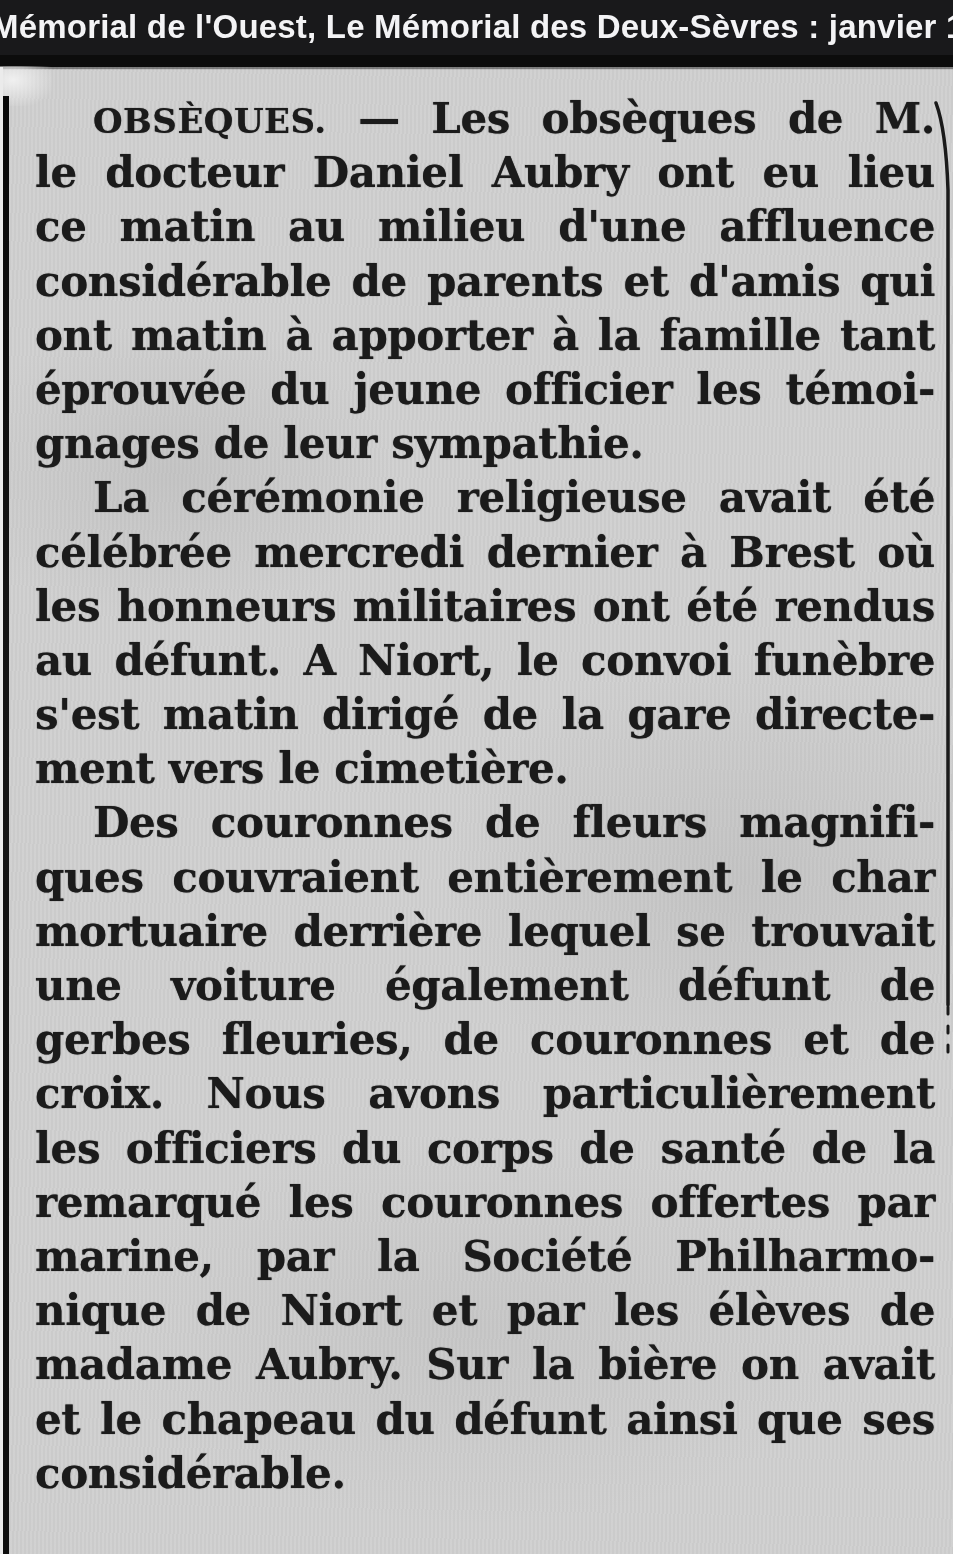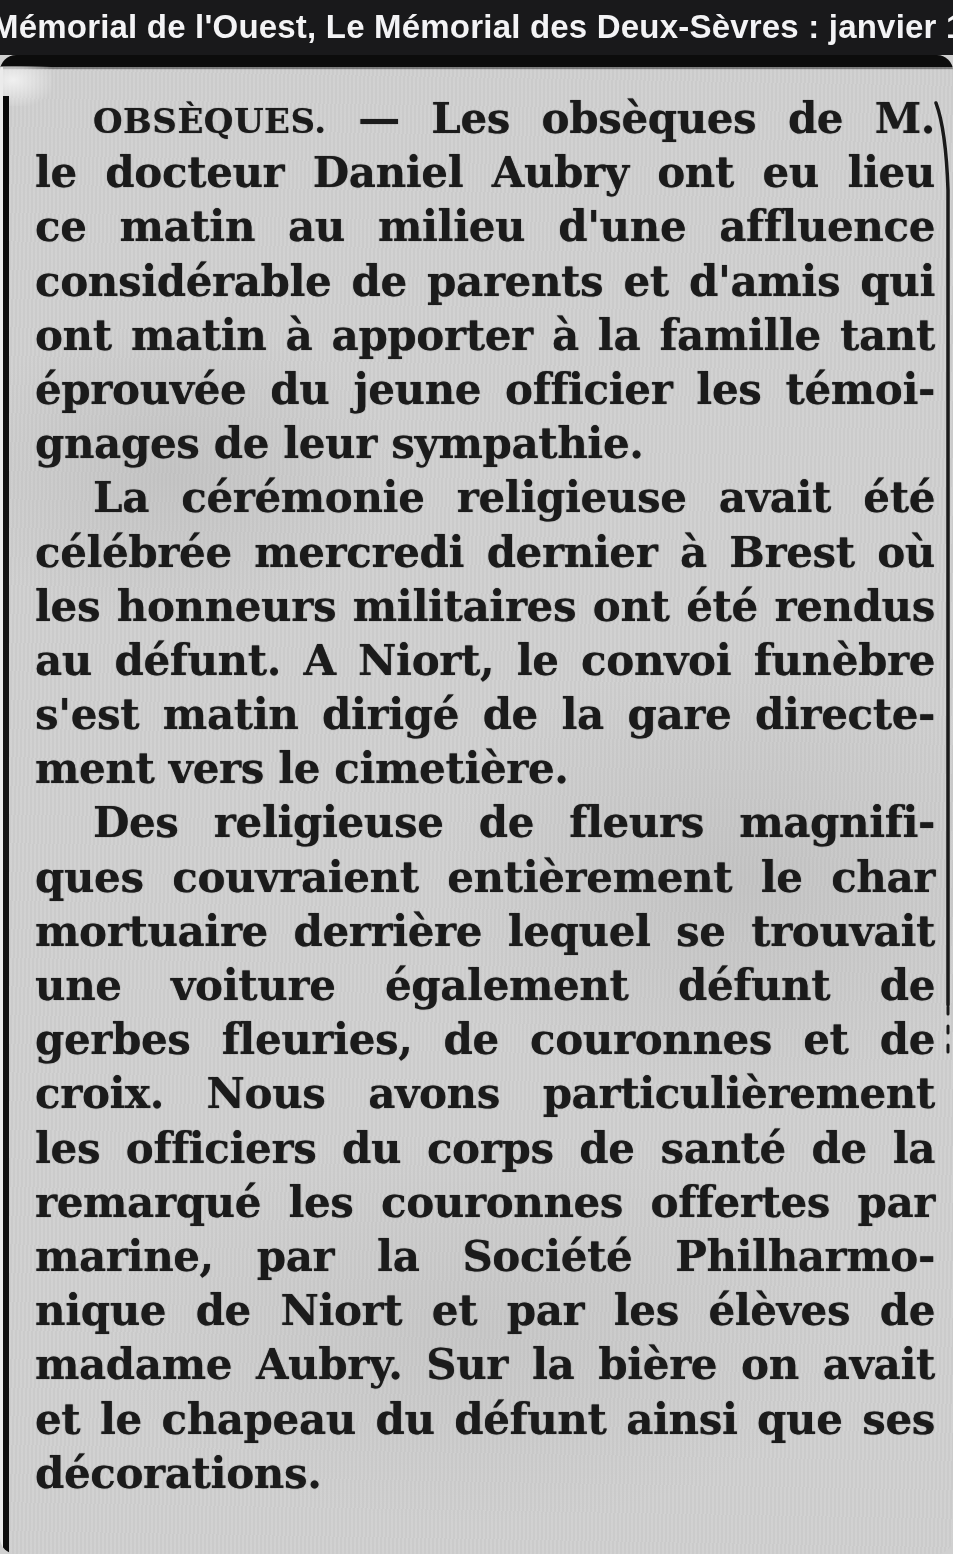--- a/index.html
+++ b/index.html
@@ -27,21 +27,20 @@
   .scan {
     position: absolute; top: 55px; left: 0;
     width: 953px; height: 1499px;
     background-color: #d0d0d0;
     background-image:
       radial-gradient(ellipse 320px 220px at 18% 28%, rgba(164,164,164,.28), transparent 70%),
       radial-gradient(ellipse 420px 320px at 78% 55%, rgba(152,152,152,.22), transparent 72%),
       radial-gradient(ellipse 500px 260px at 50% 85%, rgba(158,158,158,.18), transparent 75%),
       repeating-linear-gradient(92deg, rgba(110,110,110,.05) 0 2px, rgba(235,235,235,.05) 2px 4px);
     overflow: hidden;
-    border-radius: 16px;
   }
   .top-band {
     position: absolute; top: 0; left: 0; width: 953px; height: 12px;
     background: #0c0c0c;
     box-shadow: 0 2px 1px rgba(25,25,25,.45);
   }
   .corner-light {
     position: absolute; top: 11px; left: 0; width: 52px; height: 40px;
     background: radial-gradient(ellipse at 25% 35%, #f0f0f0 0%, rgba(240,240,240,0) 78%);
   }
@@ -104,27 +103,27 @@
     <div class="line">considérable de parents et d'amis qui</div>
     <div class="line">ont matin à apporter à la famille tant</div>
     <div class="line">éprouvée du jeune officier les témoi-</div>
     <div class="line endline">gnages de leur sympathie.</div>
     <div class="line indent">La cérémonie religieuse avait été</div>
     <div class="line">célébrée mercredi dernier à Brest où</div>
     <div class="line">les honneurs militaires ont été rendus</div>
     <div class="line">au défunt. A Niort, le convoi funèbre</div>
     <div class="line">s'est matin dirigé de la gare directe-</div>
     <div class="line endline">ment vers le cimetière.</div>
-    <div class="line indent">Des religieuse de fleurs magnifi-</div>
+    <div class="line indent">Des couronnes de fleurs magnifi-</div>
     <div class="line">ques couvraient entièrement le char</div>
     <div class="line">mortuaire derrière lequel se trouvait</div>
     <div class="line">une voiture également défunt de</div>
     <div class="line">gerbes fleuries, de couronnes et de</div>
     <div class="line">croix. Nous avons particulièrement</div>
     <div class="line">les officiers du corps de santé de la</div>
     <div class="line">remarqué les couronnes offertes par</div>
     <div class="line">marine, par la Société Philharmo-</div>
     <div class="line">nique de Niort et par les élèves de</div>
     <div class="line">madame Aubry. Sur la bière on avait</div>
     <div class="line">et le chapeau du défunt ainsi que ses</div>
-    <div class="line endline">décorations.</div>
+    <div class="line endline">considérable.</div>
   </div>
 </div>
 
 </body></html>

